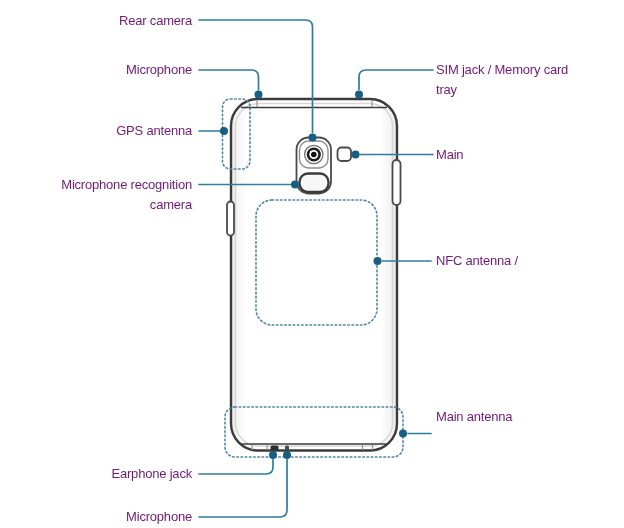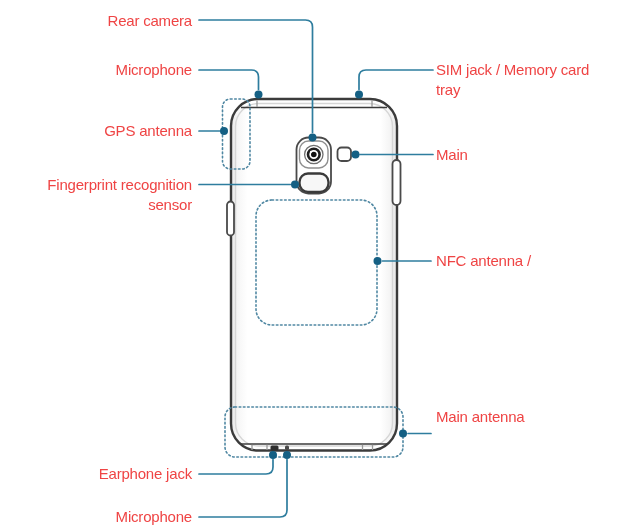--- a/index.html
+++ b/index.html
@@ -2,21 +2,21 @@
 <html><head>
 <meta charset="utf-8">
 <style>
   html,body{margin:0;padding:0;background:#fff;}
   .stage{
     position:relative;width:624px;height:528px;background:#ffffff;
     font-family:"Liberation Sans",sans-serif;overflow:hidden;
   }
   .stage svg{position:absolute;left:0;top:0;}
   .label{
-    position:absolute;font-size:15px;line-height:20px;color:#ef4444;
+    position:absolute;font-size:13px;line-height:20px;color:#701a75;
     letter-spacing:-0.2px;white-space:nowrap;
   }
   .label.l{right:432px;text-align:right;}
   .label.r{left:436px;text-align:left;}
 
   
   .lead{stroke:#2e7d9e;stroke-width:1.7;fill:none;stroke-linecap:round;}
   .dot{fill:#156084;stroke:none;}
   .dash{stroke:#4f87a2;stroke-width:1.6;fill:none;stroke-dasharray:1.6 2.6;stroke-linecap:round;}
   .ph-outline{stroke:#3b3b3b;stroke-width:2.4;fill:url(#bodyGrad);}
@@ -111,22 +111,22 @@
     <circle class="dot" cx="273" cy="455" r="4"></circle>
 
     <path class="lead" d="M199 517 H280 Q287 517 287 510 V459.5"></path>
     <circle class="dot" cx="287" cy="455" r="4"></circle>
   </svg>
 
   <div class="label l" style="top:11px">Rear camera</div>
   <div class="label l" style="top:60px">Microphone</div>
   <div class="label l" style="top:121px">GPS antenna</div>
   <div class="label l" style="top:175px">
-    <div>Fingerprint recognition</div>
-    <div>sensor</div>
+    <div>Microphone recognition</div>
+    <div>camera</div>
   </div>
   <div class="label l" style="top:464px">Earphone jack</div>
   <div class="label l" style="top:507px">Microphone</div>
 
   <div class="label r" style="top:60px">
     <div>SIM jack / Memory card</div>
     <div>tray</div>
   </div>
   <div class="label r" style="top:145px">Main</div>
   <div class="label r" style="top:251px">

